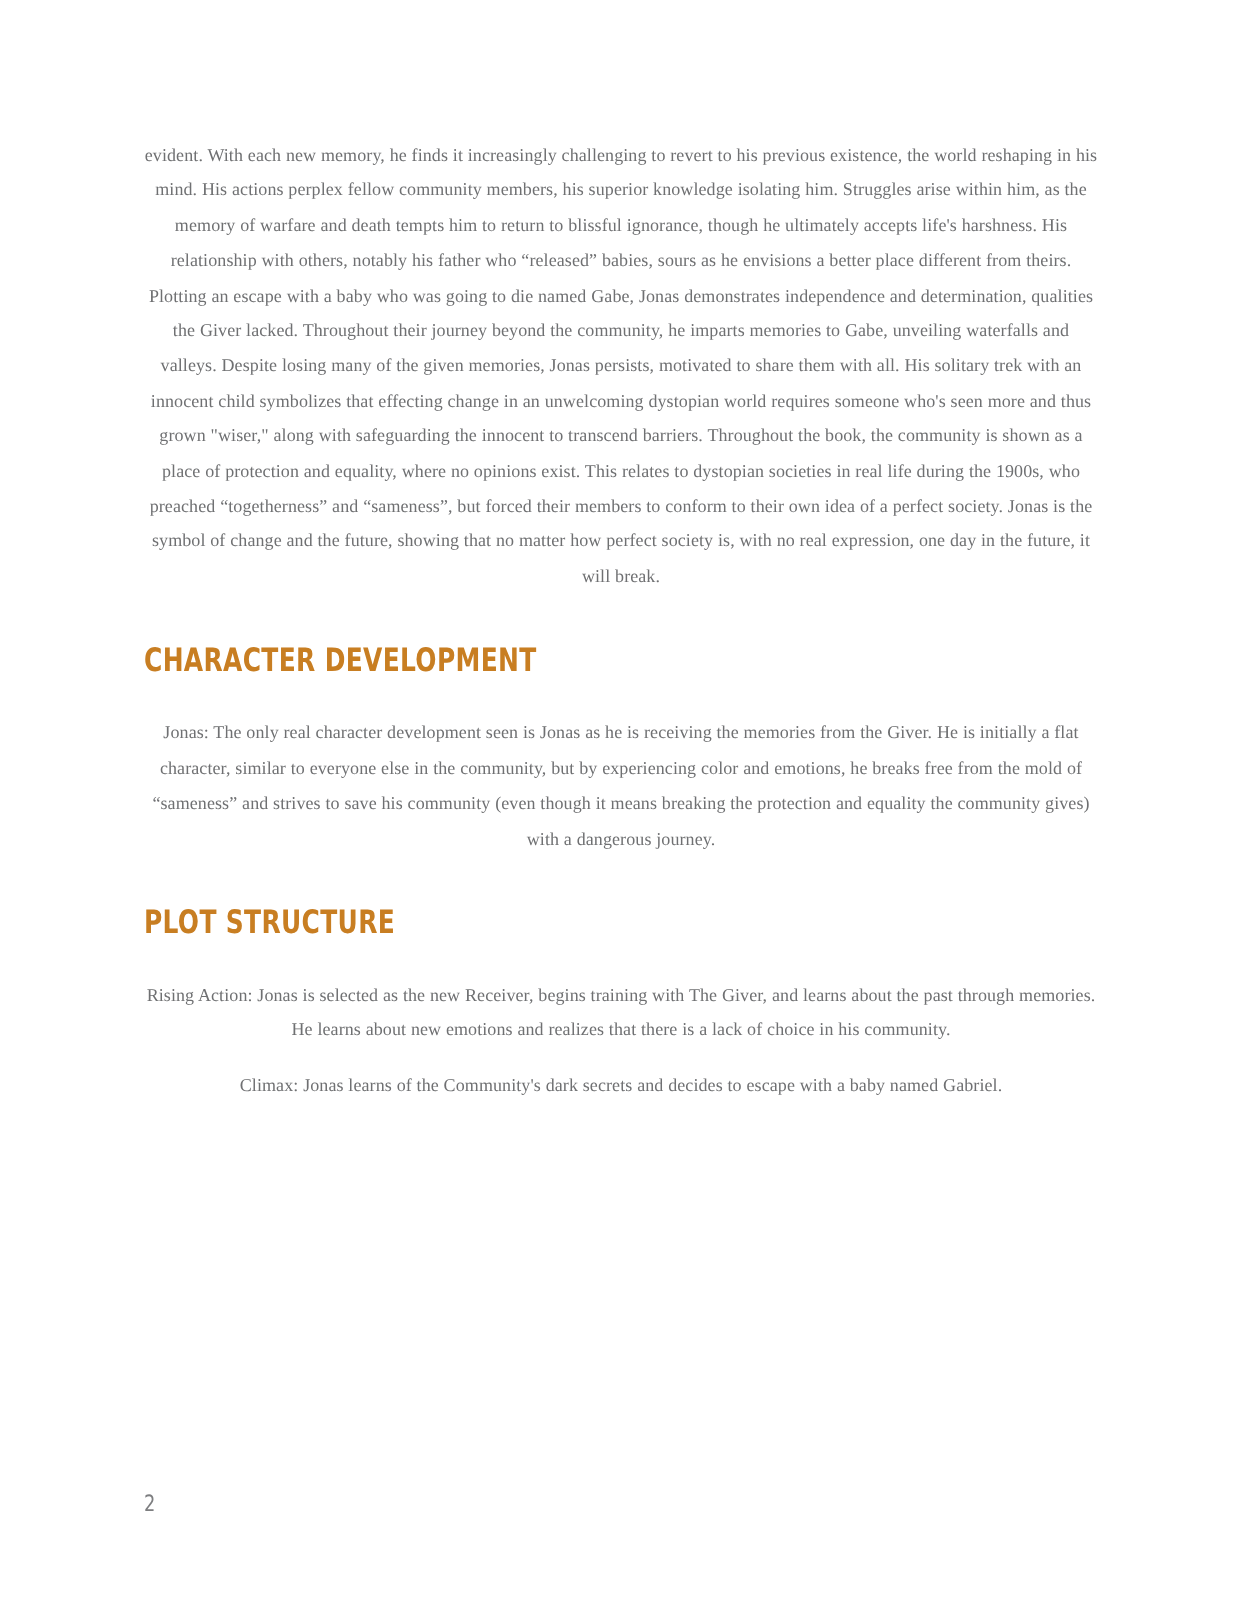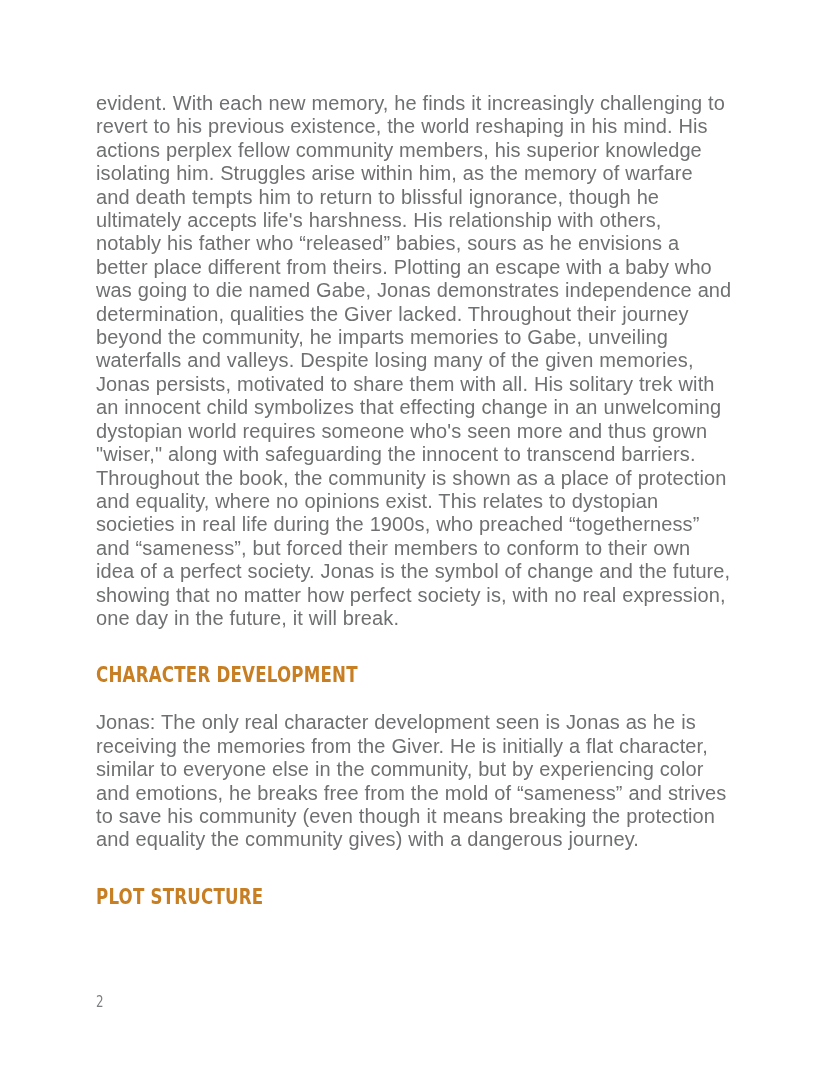--- a/index.html
+++ b/index.html
@@ -28,25 +28,25 @@
 
   .content {
     position: absolute;
     left: 96px;
     top: 92px;
     width: 636px;
   }
 
   p.body-text {
     margin: 0 0 0 0;
-    font-family: Liberation Sans, sans-serif;
-    font-size: 20px;
+    font-family: Liberation Serif, serif;
+    font-size: 12px;
     line-height: 23.4px;
     color: #6f7072;
-    text-align: left;
+    text-align: center;
     letter-spacing: 0.005em;
     word-spacing: 0.01em;
   }
 
   p.body-text + p.body-text {
     margin-top: 13px;
   }
 
   h2.section-heading {
     margin: 0;
@@ -94,19 +94,21 @@
 
     <p class="body-text">Jonas: The only real character development seen is Jonas as he is receiving the memories from the Giver. He is initially a flat character, similar to everyone else in the community, but by experiencing color and emotions, he breaks free from the mold of “sameness” and strives to save his community (even though it means breaking the protection and equality the community gives) with a dangerous journey.</p>
 
     <div class="block-spacer-before-heading"></div>
 
     <h2 class="section-heading">PLOT STRUCTURE</h2>
 
     <div class="block-spacer-after-heading"></div>
 
 
+    <p class="body-text">Rising Action: Jonas is selected as the new Receiver, begins training with The Giver, and learns about the past through memories. He learns about new emotions and realizes that there is a lack of choice in his community.</p>
 
+    <p class="body-text">Climax: Jonas learns of the Community's dark secrets and decides to escape with a baby named Gabriel.</p>
 
   </div>
 
   <div class="page-number">2</div>
 
 </div>
 
 </body></html>

